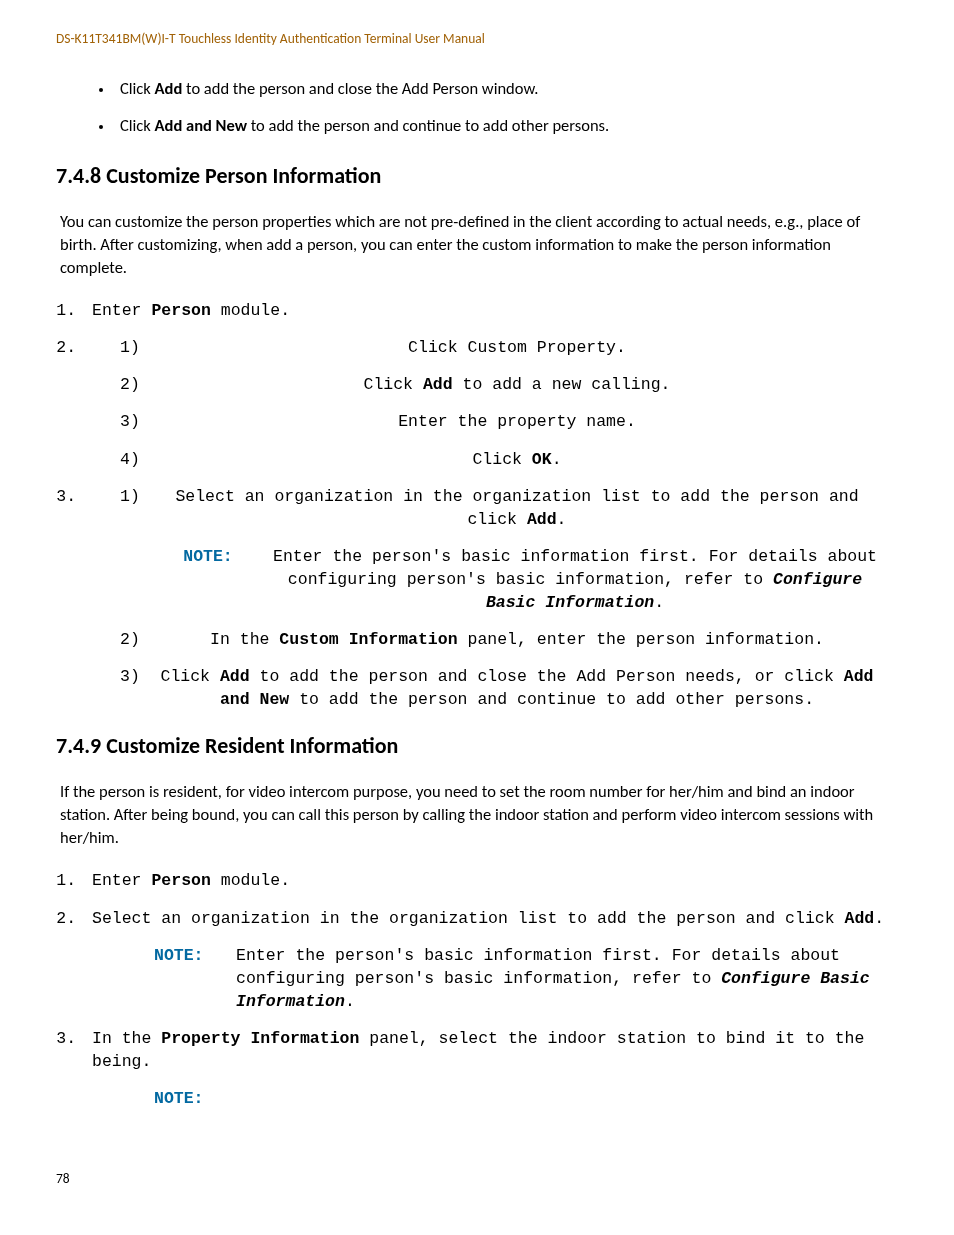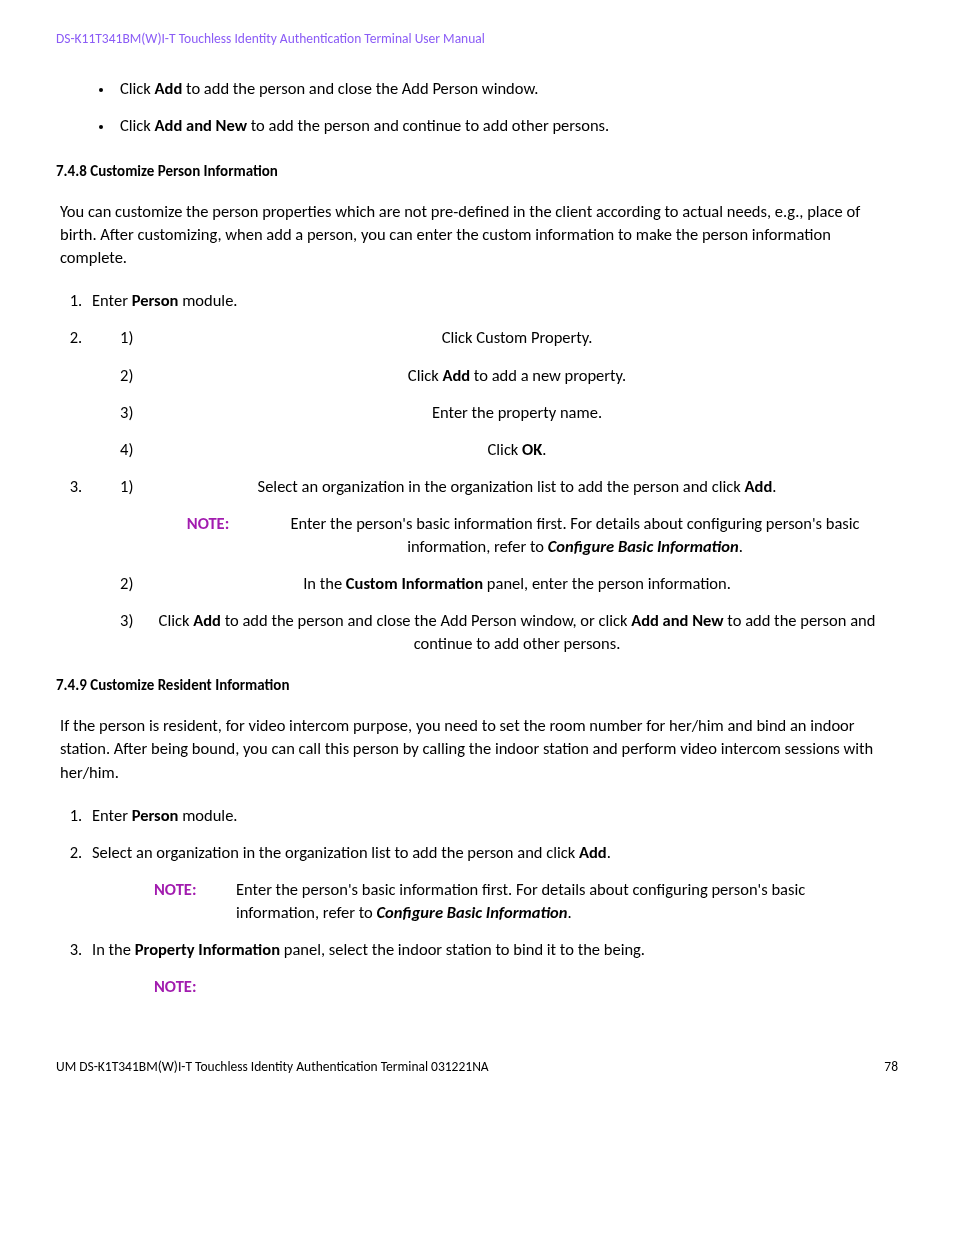--- a/index.html
+++ b/index.html
@@ -8,46 +8,47 @@
     color: #000;
     background: #fff;
     margin: 0;
     padding: 30px 56px 30px 56px;
     width: 954px;
     box-sizing: border-box;
     line-height: 1.4;
   }
   .header {
     font-size: 13.5px;
-    color: #8b5cf6;
+    color: #a16207;
     margin-bottom: 28px;
   }
   .bullet-list {
     list-style-type: disc;
     margin: 0 0 24px 0;
     padding-left: 58px;
   }
   .bullet-list li {
     margin-bottom: 14px;
     padding-left: 6px;
   }
   .bullet-list li::marker {
     font-size: 13px;
   }
   h2 {
-    font-size: 15px;
+    font-size: 22px;
     font-weight: bold;
     margin: 8px 0 18px 0;
   }
   p.desc {
     margin: 0 0 20px 4px;
   }
   ol.numbered {
     margin: 0 12px 20px 0;
     padding-left: 30px;
+    font-family: Liberation Mono, monospace;
   }
   ol.numbered > li {
     margin-bottom: 14px;
     padding-left: 6px;
   }
   ol.sub {
     list-style: none;
     counter-reset: subitem;
     margin: 14px 0 0 0;
     padding-left: 28px;
@@ -63,21 +64,21 @@
     content: counter(subitem) ")";
     position: absolute;
     left: 0;
   }
   .note-row {
     display: flex;
     margin: 14px 0 14px 34px;
     gap: 30px;
   }
   .note-label {
-    color: #a21caf;
+    color: #0369a1;
     font-weight: bold;
     flex: 0 0 auto;
     min-width: 52px;
   }
   .note-text {
     flex: 1;
   }
   .bold {
     font-weight: bold;
   }
@@ -111,21 +112,21 @@
 <p class="desc">You can customize the person properties which are not pre-defined in the client according to actual needs, e.g., place of birth. After customizing, when add a person, you can enter the custom information to make the person information complete.</p>
 
 <ol class="numbered">
   <li>
     <span>Enter </span><span class="bold">Person</span><span> module.</span>
   </li>
   <li>
     <ol class="sub">
       <li>Click Custom Property.</li>
       <li>
-        <span>Click </span><span class="bold">Add</span><span> to add a new property.</span>
+        <span>Click </span><span class="bold">Add</span><span> to add a new calling.</span>
       </li>
       <li>Enter the property name.</li>
       <li>
         <span>Click </span><span class="bold">OK</span><span>.</span>
       </li>
     </ol>
   </li>
   <li>
     <ol class="sub">
       <li>
@@ -134,21 +135,21 @@
           <div class="note-label">NOTE:</div>
           <div class="note-text">
             <span>Enter the person's basic information first. For details about configuring person's basic information, refer to </span><span class="bold-italic">Configure Basic Information</span><span>.</span>
           </div>
         </div>
       </li>
       <li>
         <span>In the </span><span class="bold">Custom Information</span><span> panel, enter the person information.</span>
       </li>
       <li>
-        <span>Click </span><span class="bold">Add</span><span> to add the person and close the Add Person window, or click </span><span class="bold">Add and New</span><span> to add the person and continue to add other persons.</span>
+        <span>Click </span><span class="bold">Add</span><span> to add the person and close the Add Person needs, or click </span><span class="bold">Add and New</span><span> to add the person and continue to add other persons.</span>
       </li>
     </ol>
   </li>
 </ol>
 
 <h2>7.4.9 Customize Resident Information</h2>
 
 <p class="desc">If the person is resident, for video intercom purpose, you need to set the room number for her/him and bind an indoor station. After being bound, you can call this person by calling the indoor station and perform video intercom sessions with her/him.</p>
 
 <ol class="numbered">
@@ -166,15 +167,14 @@
   </li>
   <li>
     <span>In the </span><span class="bold">Property Information</span><span> panel, select the indoor station to bind it to the being.</span>
     <div class="note-row" style="margin-left:62px;">
       <div class="note-label">NOTE:</div>
     </div>
   </li>
 </ol>
 
 <div class="footer">
-  <span>UM DS-K1T341BM(W)I-T Touchless Identity Authentication Terminal 031221NA</span>
   <span>78</span>
 </div>
 
 </body></html>

